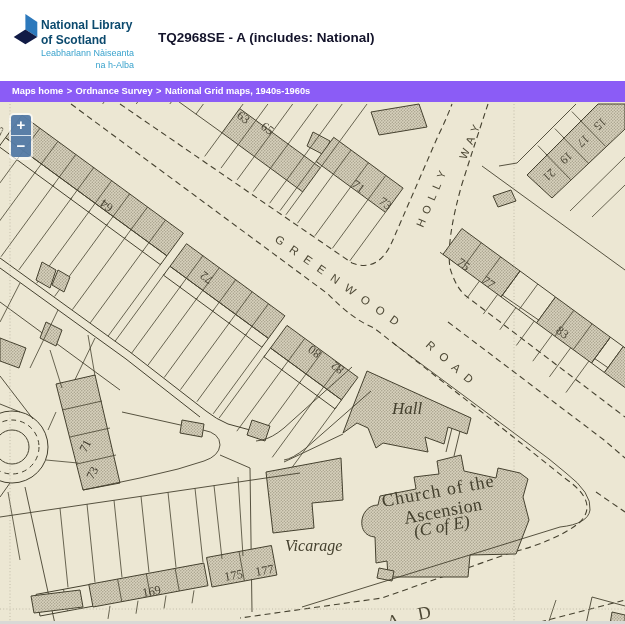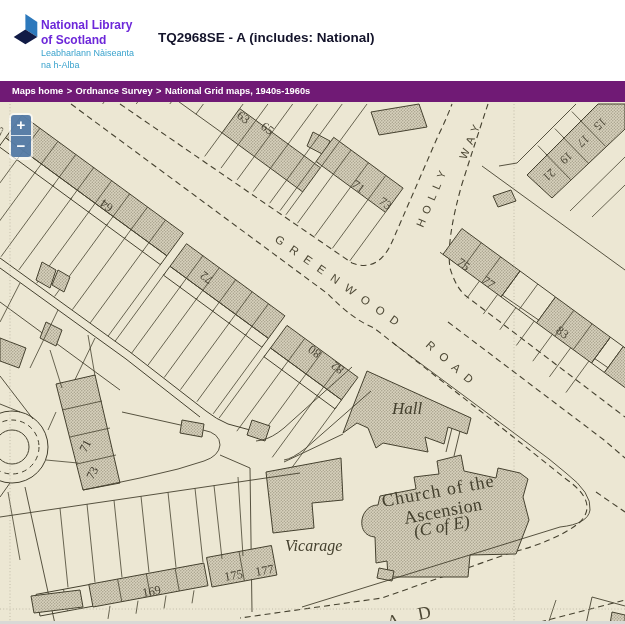--- a/index.html
+++ b/index.html
@@ -1,21 +1,21 @@
 <!DOCTYPE html>
 <html><head><meta charset="utf-8">
 <style>
 * { margin:0; padding:0; box-sizing:border-box; }
 body { width:625px; height:624px; font-family:"Liberation Sans", sans-serif; background:#fff; position:relative; overflow:hidden; }
 .hdr { position:absolute; top:0; left:0; width:625px; height:81px; background:#fff; }
-.nav { position:absolute; top:81px; left:0; width:625px; height:21px; background:#701a75; color:#fff; font-size:9.3px; font-weight:bold; line-height:21px; padding-left:12px; }
+.nav { position:absolute; top:81px; left:0; width:625px; height:21px; background:#8b5cf6; color:#fff; font-size:9.3px; font-weight:bold; line-height:21px; padding-left:12px; }
 .nav b { padding:0 3.5px; font-weight:bold; }
 .title { position:absolute; left:158px; top:30px; font-size:13.5px; font-weight:bold; color:#14142b; }
-.l1 { position:absolute; left:41px; top:18px; font-size:12px; font-weight:bold; color:#6d28d9; line-height:14.5px; }
-.l2 { position:absolute; left:41px; top:47px; font-size:9px; color:#3ba3cd; line-height:12px; }
+.l1 { position:absolute; left:41px; top:18px; font-size:12px; font-weight:bold; color:#0c4a6e; line-height:14.5px; }
+.l2 { position:absolute; left:41px; top:47px; font-size:9px; color:#3ba3cd; line-height:12px;text-align:right; }
 .map { position:absolute; top:102px; left:0; }
 .zc { position:absolute; left:9px; top:113px; width:24px; height:47px; background:rgba(255,255,255,0.65); border-radius:5px; padding:2px; }
 .zb { width:20px; height:21px; background:rgba(70,112,158,0.88); color:#fff; text-align:center; font-weight:bold; font-size:15px; line-height:20px; }
 .zb1 { border-radius:3px 3px 0 0; border-bottom:1px solid #d9e4ee; }
 .zb2 { border-radius:0 0 3px 3px; }
 </style></head>
 <body>
 <div class="hdr">
 <svg width="50" height="50" style="position:absolute;left:8px;top:8px" viewBox="8 8 50 50">
 <polygon points="25.4,14.1 37.3,22.0 37.3,37.0 25.4,29.4" fill="#2d79bc"></polygon>

